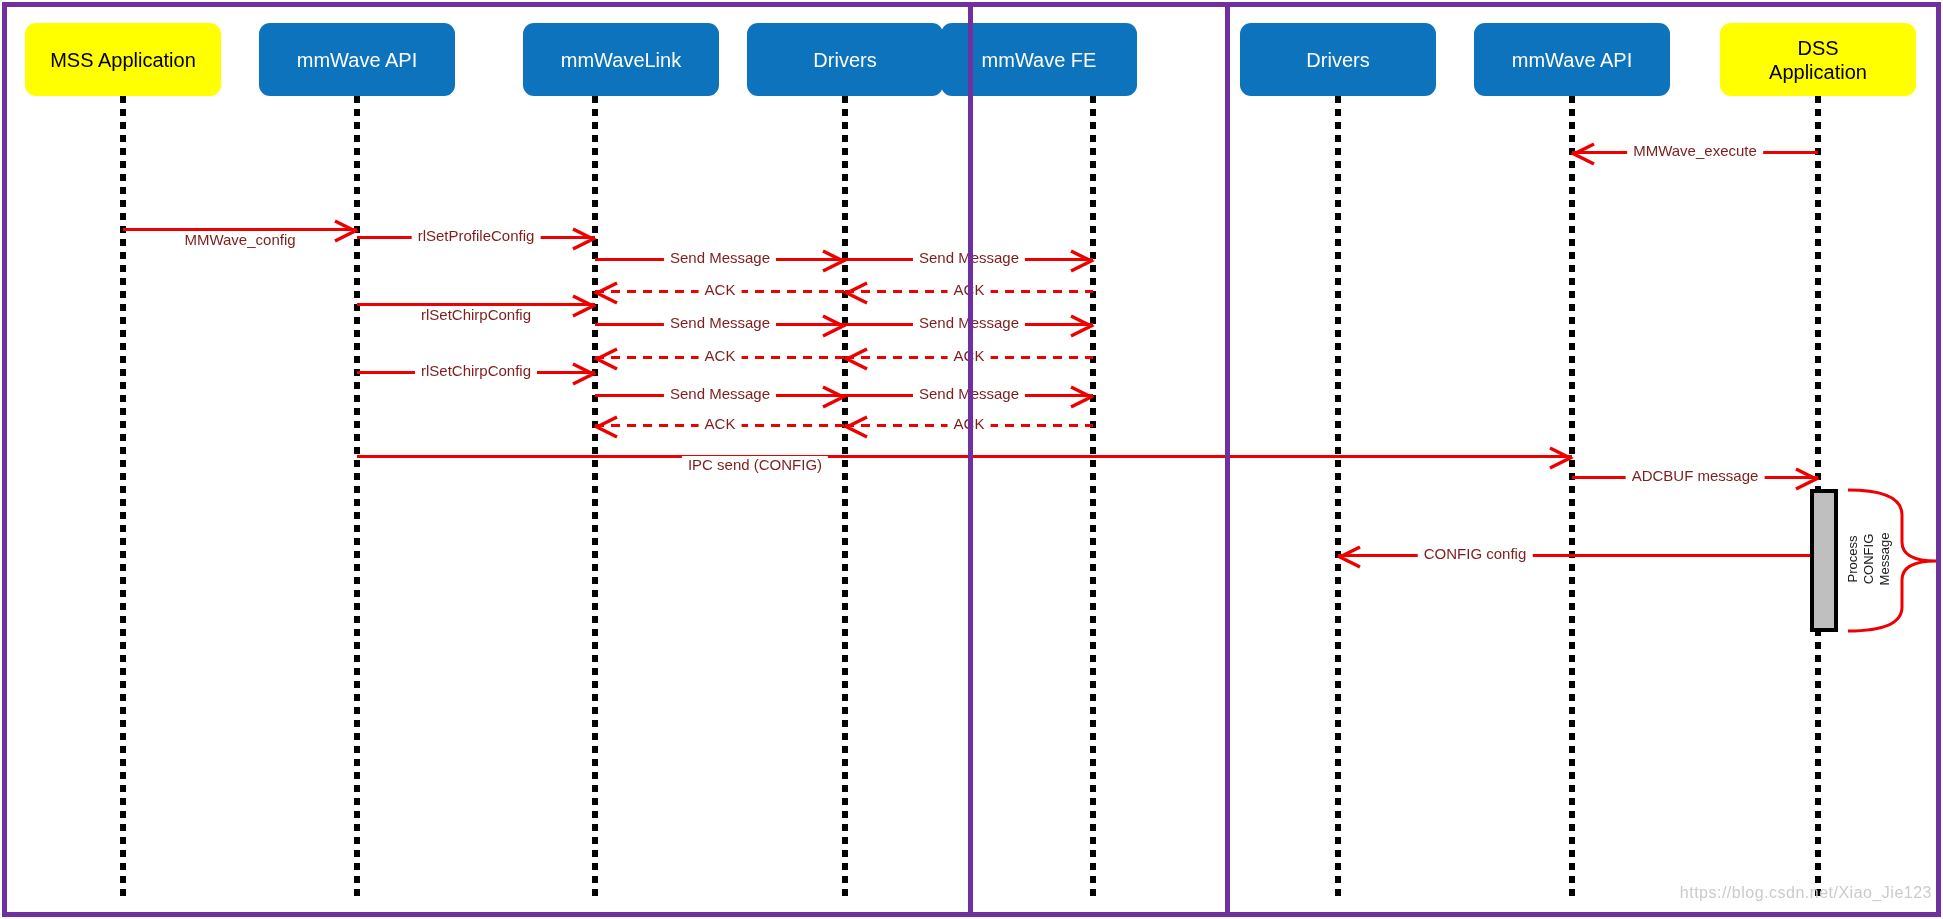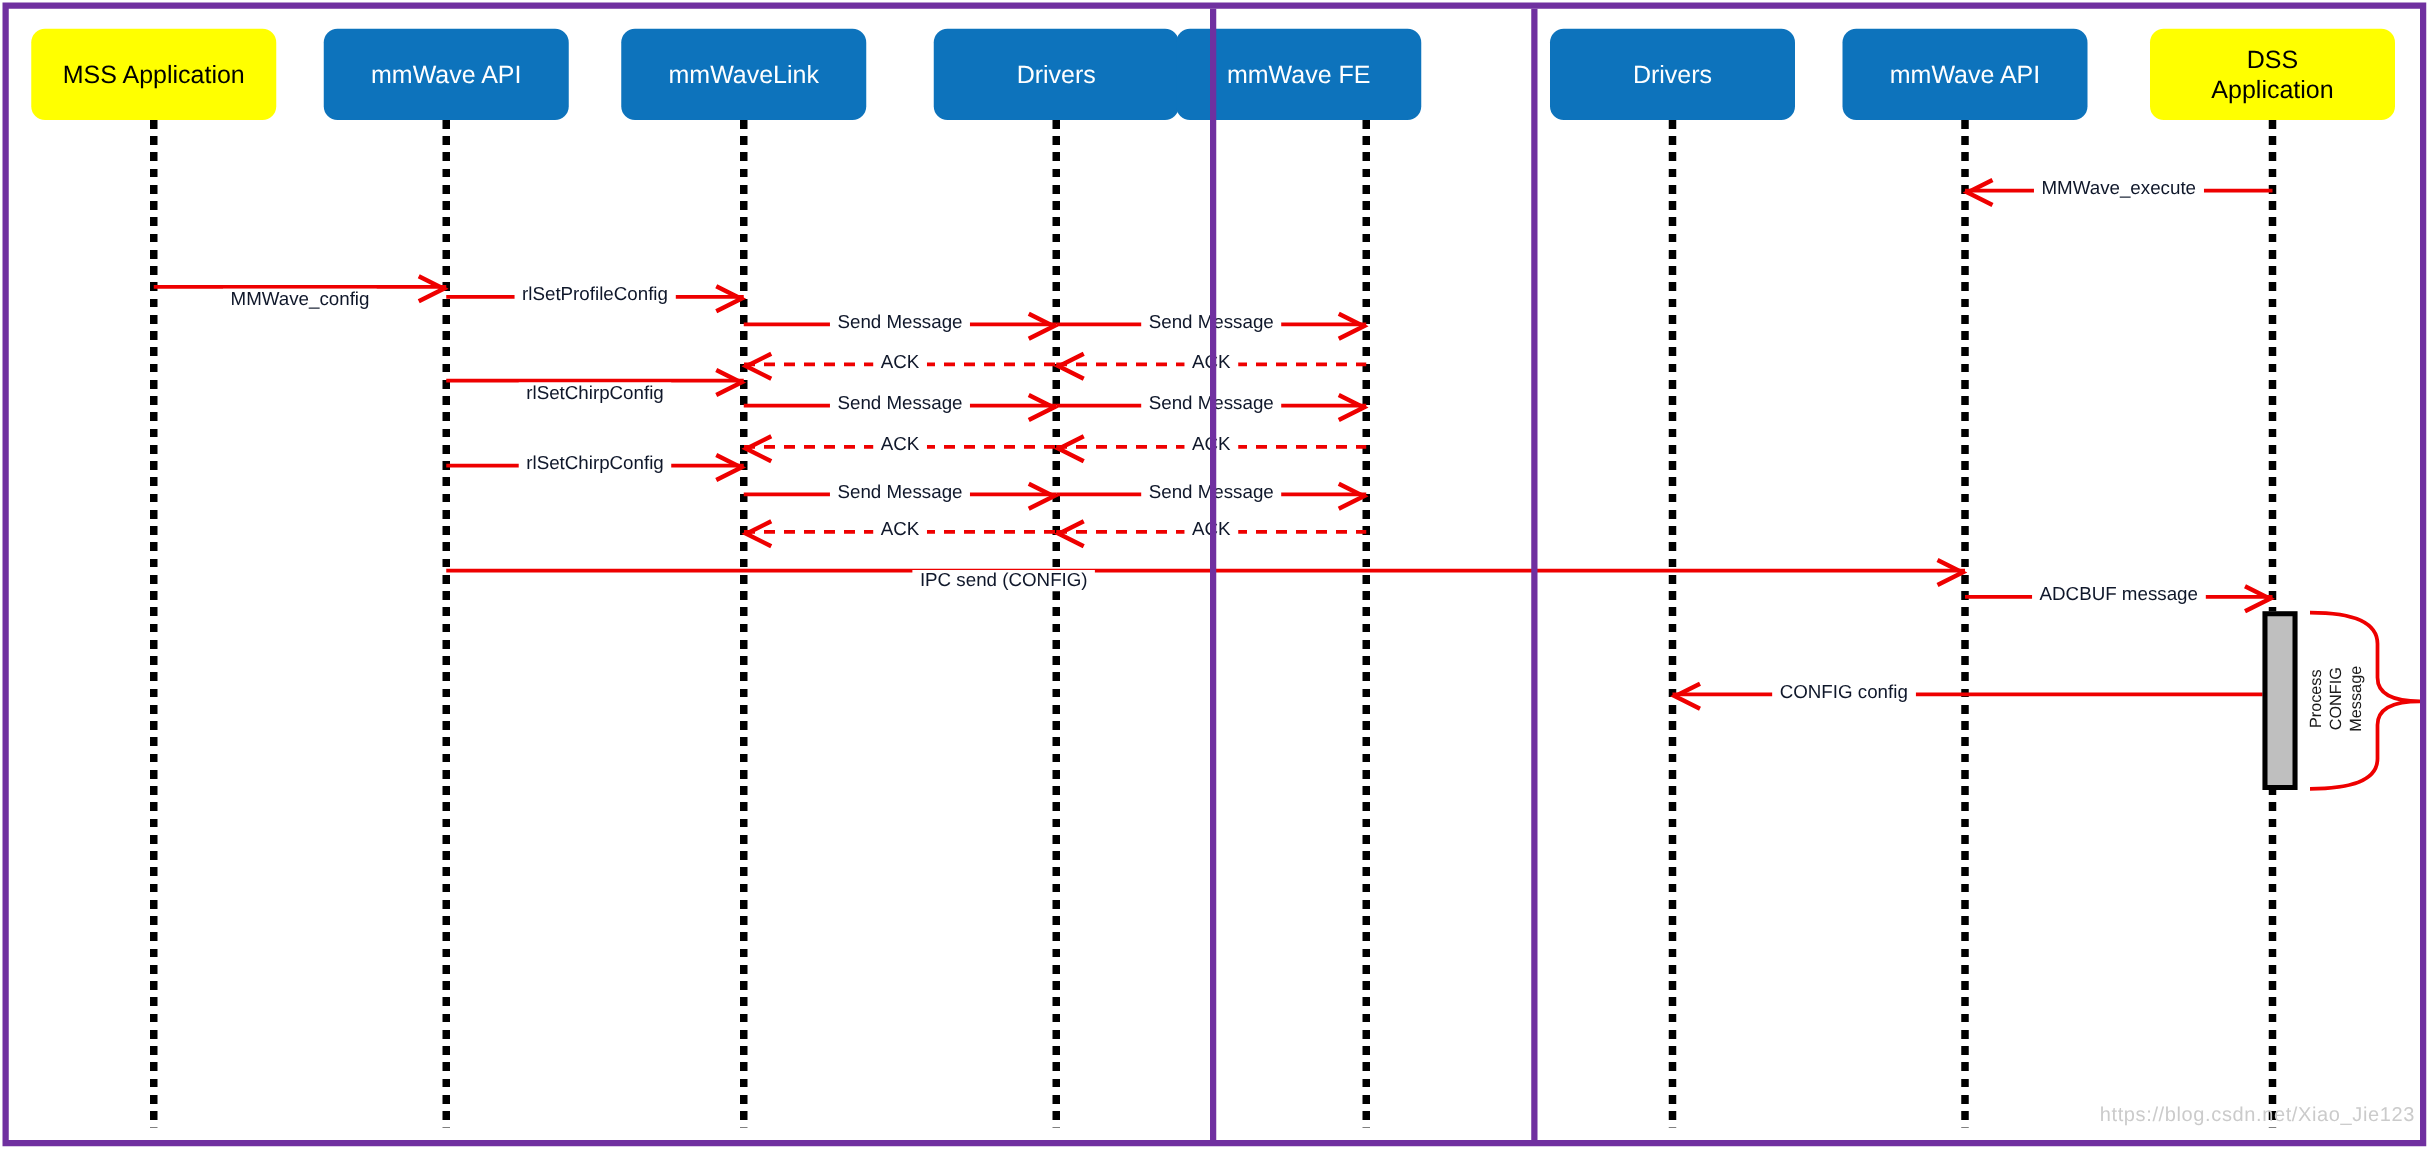--- a/index.html
+++ b/index.html
@@ -18,21 +18,21 @@
   .actor-yellow{background:#FFFF00;color:#000000;}
   .lifeline{
     position:absolute;width:6px;top:96px;height:806px;z-index:1;
     background:repeating-linear-gradient(180deg,#000 0 7px,transparent 7px 13px);
   }
   .msg-line{position:absolute;height:3px;z-index:3;}
   .msg-solid{background:#EE0000;}
   .msg-dashed{background:repeating-linear-gradient(90deg,#EE0000 0 9px,transparent 9px 16px);}
   .msg-label{
     position:absolute;transform:translateX(-50%);background:#ffffff;
-    padding:0 6px;font-size:15px;color:#0f172a;white-space:nowrap;z-index:4;
+    padding:0 6px;font-size:15px;color:#7f1d1d;white-space:nowrap;z-index:4;
   }
   .arrowhead{position:absolute;z-index:5;}
   .activation-bar{
     position:absolute;box-sizing:border-box;background:#BFBFBF;
     border:4px solid #000;z-index:6;
   }
   .activation-label{
     position:absolute;width:150px;height:48px;transform:rotate(-90deg);
     text-align:center;font-size:13px;line-height:16px;color:#1a1a1a;z-index:6;white-space:pre-line;
   }
@@ -43,21 +43,21 @@
 <body>
 
 <div id="canvas">
   <div class="outer-border"></div>
   <div id="actors-layer">
       <div class="lifeline" style="left: 120px;"></div>
       <div class="actor-box actor-yellow" style="left: 25px;">MSS Application</div>
       <div class="lifeline" style="left: 354px;"></div>
       <div class="actor-box actor-blue" style="left: 259px;">mmWave API</div>
       <div class="lifeline" style="left: 592px;"></div>
-      <div class="actor-box actor-blue" style="left: 497px;">mmWaveLink</div>
+      <div class="actor-box actor-blue" style="left: 523px;">mmWaveLink</div>
       <div class="lifeline" style="left: 842px;"></div>
       <div class="actor-box actor-blue" style="left: 747px;">Drivers</div>
       <div class="lifeline" style="left: 1090px;"></div>
       <div class="actor-box actor-blue" style="left: 941px;">mmWave FE</div>
       <div class="lifeline" style="left: 1335px;"></div>
       <div class="actor-box actor-blue" style="left: 1240px;">Drivers</div>
       <div class="lifeline" style="left: 1569px;"></div>
       <div class="actor-box actor-blue" style="left: 1474px;">mmWave API</div>
       <div class="lifeline" style="left: 1815px;"></div>
       <div class="actor-box actor-yellow" style="left: 1720px;">DSS
@@ -148,21 +148,21 @@
       <div class="msg-label" style="left: 969px; top: 415px;">ACK</div>
       <div class="msg-line msg-dashed" style="left: 595px; top: 424px; width: 250px;"></div>
       <svg width="26" height="24" class="arrowhead" style="left: 593px; top: 415px;">
         <polyline points="24,2 4,12 24,22" fill="none" stroke="#EE0000" stroke-width="3.5"></polyline>
       </svg>
       <div class="msg-label" style="left: 720px; top: 415px;">ACK</div>
       <div class="msg-line msg-solid" style="left: 357px; top: 455px; width: 1215px;"></div>
       <svg width="26" height="24" class="arrowhead" style="left: 1548px; top: 446px;">
         <polyline points="2,2 22,12 2,22" fill="none" stroke="#EE0000" stroke-width="3.5"></polyline>
       </svg>
-      <div class="msg-label" style="left: 755px; top: 456px; margin-left: 48px;">IPC send (CONFIG)</div>
+      <div class="msg-label" style="left: 755px; top: 456px;">IPC send (CONFIG)</div>
       <div class="msg-line msg-solid" style="left: 1572px; top: 476px; width: 246px;"></div>
       <svg width="26" height="24" class="arrowhead" style="left: 1794px; top: 467px;">
         <polyline points="2,2 22,12 2,22" fill="none" stroke="#EE0000" stroke-width="3.5"></polyline>
       </svg>
       <div class="msg-label" style="left: 1695px; top: 467px;">ADCBUF message</div>
       <div class="msg-line msg-solid" style="left: 1338px; top: 554px; width: 474px;"></div>
       <svg width="26" height="24" class="arrowhead" style="left: 1336px; top: 545px;">
         <polyline points="24,2 4,12 24,22" fill="none" stroke="#EE0000" stroke-width="3.5"></polyline>
       </svg>
       <div class="msg-label" style="left: 1475px; top: 545px;">CONFIG config</div>

